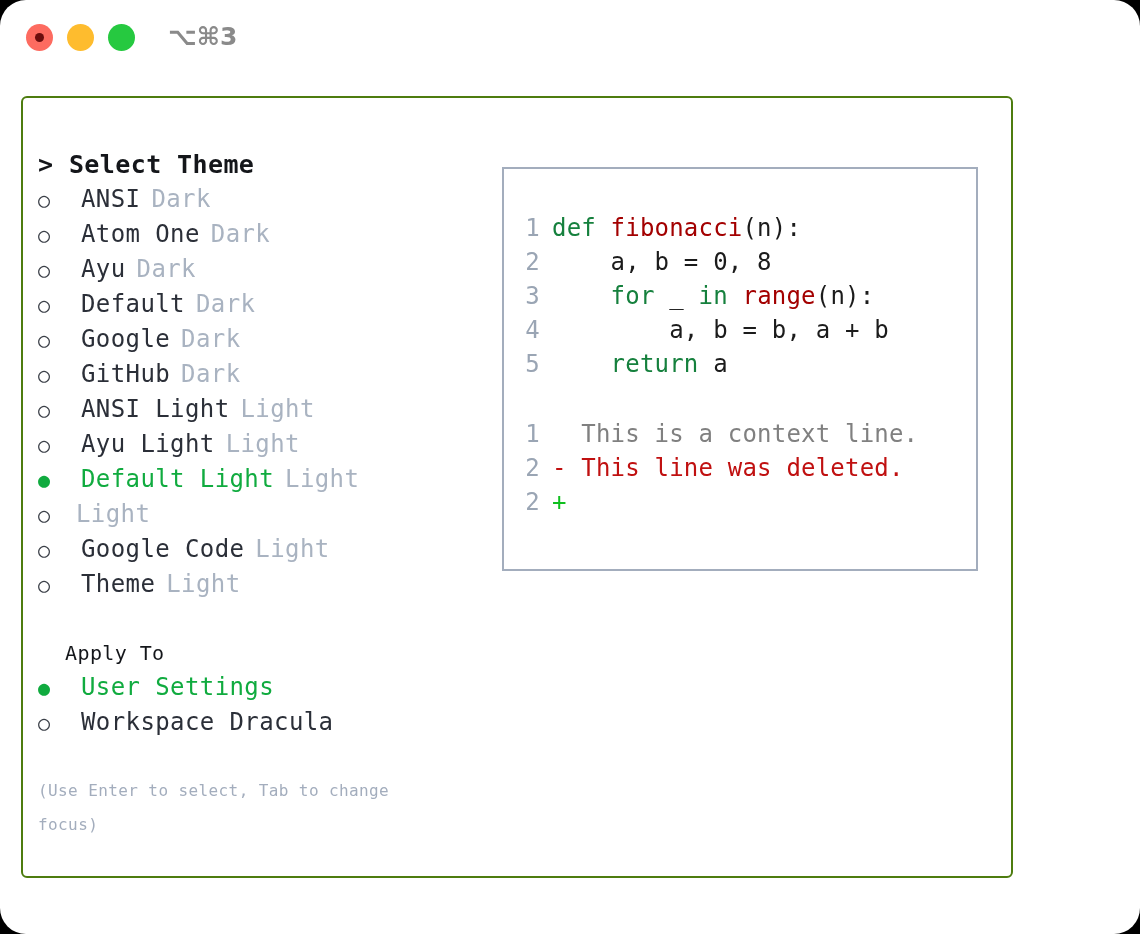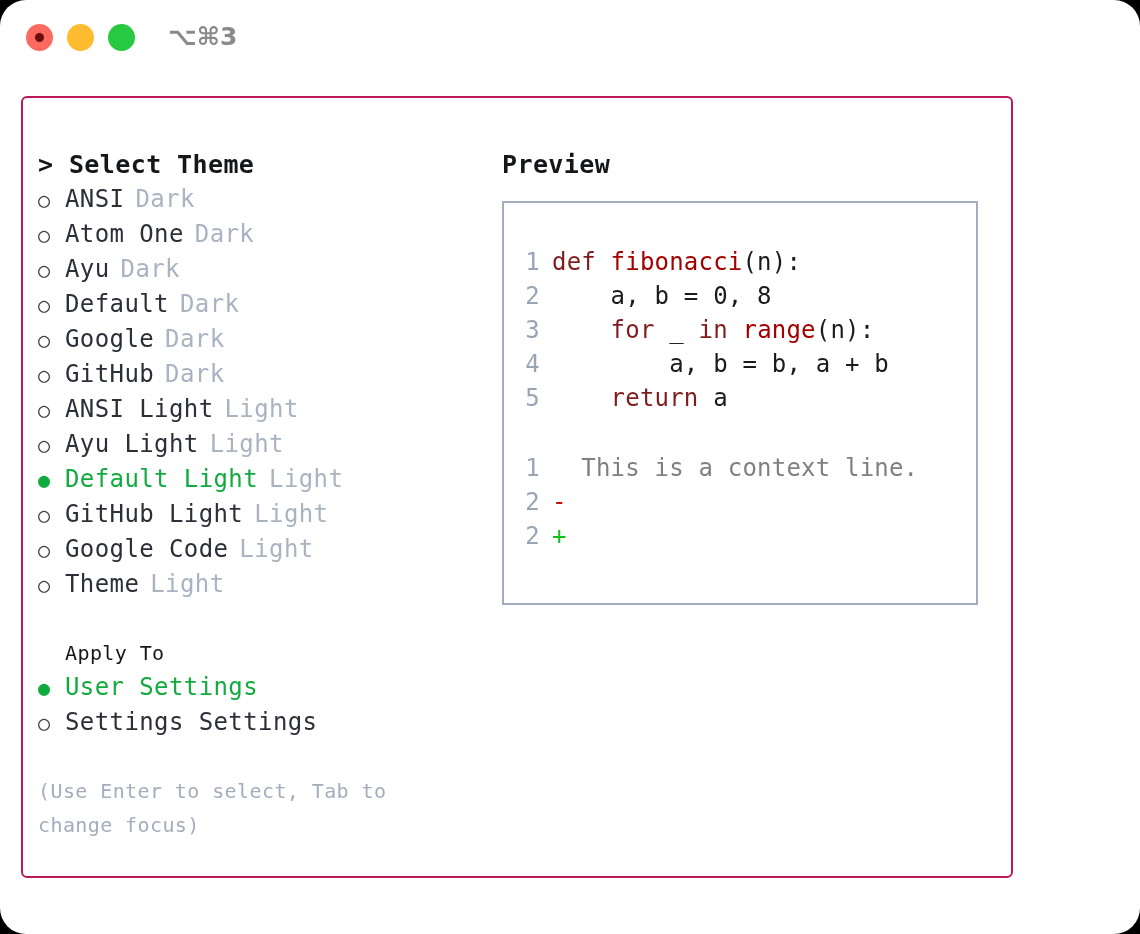--- a/index.html
+++ b/index.html
@@ -71,21 +71,21 @@
     white-space: pre;
   }
 
   
   .panel {
     position: absolute;
     left: 21px;
     top: 96px;
     width: 992px;
     height: 782px;
-    border: 2px solid #be185d;
+    border: 2px solid #4d7c0f;
     border-radius: 6px;
     background: #ffffff;
     box-sizing: border-box;
   }
 
   .columns {
     position: absolute;
     left: 0; top: 0;
     width: 100%;
     height: 100%;
@@ -117,41 +117,41 @@
     letter-spacing: 0.4px;
   }
   .opt-marker {
     width: 27px;
     flex: 0 0 27px;
     font-size: 20px;
     color: #3a3f47;
     line-height: 34px;
   }
   .opt-marker.selected { color: #10ab3f; }
-  .opt-label { color: #2b2f38; }
+  .opt-label { color: #2b2f38; margin-left: 16px; }
   .opt-row.selected .opt-label { color: #10ab3f; }
   .opt-cat {
     color: #a9b3c1;
     padding-left: 11px;
   }
 
   .spacer-row { height: 34px; }
 
   .section-header {
     font-size: 20px;
     color: #14161a;
     line-height: 34px;
     padding-left: 27px;
     white-space: pre;
     letter-spacing: 0.4px;
   }
 
   .hint {
     margin-top: 34px;
-    font-size: 20px;
+    font-size: 16px;
     color: #a3adbd;
     line-height: 34px;
     width: 400px;
     letter-spacing: 0.4px;
   }
 
   
   .right-col {
     position: absolute;
     left: 479px;
@@ -188,21 +188,21 @@
     letter-spacing: 0.2px;
   }
   .ln {
     width: 26px;
     flex: 0 0 26px;
     text-align: right;
     color: #9aa5b4;
     padding-right: 12px;
   }
   .code-text { color: #1b1b1b; }
-  .kw  { color: #7f1d1d; }
+  .kw  { color: #15803d; }
   .fn  { color: #a30000; }
 
   .diff-area {
     position: absolute;
     left: 10px;
     top: 248px;
     right: 6px;
   }
   .diff-ctx { color: #808080; }
   .diff-del { color: #c01010; }
@@ -232,49 +232,48 @@
         <div>
             <div class="opt-row"><span class="opt-marker">○</span><span class="opt-label">ANSI</span><span class="opt-cat">Dark</span></div>
             <div class="opt-row"><span class="opt-marker">○</span><span class="opt-label">Atom One</span><span class="opt-cat">Dark</span></div>
             <div class="opt-row"><span class="opt-marker">○</span><span class="opt-label">Ayu</span><span class="opt-cat">Dark</span></div>
             <div class="opt-row"><span class="opt-marker">○</span><span class="opt-label">Default</span><span class="opt-cat">Dark</span></div>
             <div class="opt-row"><span class="opt-marker">○</span><span class="opt-label">Google</span><span class="opt-cat">Dark</span></div>
             <div class="opt-row"><span class="opt-marker">○</span><span class="opt-label">GitHub</span><span class="opt-cat">Dark</span></div>
             <div class="opt-row"><span class="opt-marker">○</span><span class="opt-label">ANSI Light</span><span class="opt-cat">Light</span></div>
             <div class="opt-row"><span class="opt-marker">○</span><span class="opt-label">Ayu Light</span><span class="opt-cat">Light</span></div>
             <div class="opt-row selected"><span class="opt-marker selected">●</span><span class="opt-label">Default Light</span><span class="opt-cat">Light</span></div>
-            <div class="opt-row"><span class="opt-marker">○</span><span class="opt-label">GitHub Light</span><span class="opt-cat">Light</span></div>
+            <div class="opt-row"><span class="opt-marker">○</span><span class="opt-cat">Light</span></div>
             <div class="opt-row"><span class="opt-marker">○</span><span class="opt-label">Google Code</span><span class="opt-cat">Light</span></div>
             <div class="opt-row"><span class="opt-marker">○</span><span class="opt-label">Theme</span><span class="opt-cat">Light</span></div>
           </div>
 
         <div class="spacer-row"></div>
 
         <div class="section-header">Apply To</div>
         <div>
             <div class="opt-row selected"><span class="opt-marker selected">●</span><span class="opt-label">User Settings</span></div>
-            <div class="opt-row"><span class="opt-marker">○</span><span class="opt-label">Settings Settings</span></div>
+            <div class="opt-row"><span class="opt-marker">○</span><span class="opt-label">Workspace Dracula</span></div>
           </div>
 
         <div class="hint">(Use Enter to select, Tab to change focus)</div>
       </div>
 
       <div class="right-col">
-        <div class="preview-title">Preview</div>
         <div class="preview-box">
           <div class="code-area">
               <div class="code-line"><span class="ln">1</span><span class="code-text"><span class="kw">def </span><span class="fn">fibonacci</span><span class="">(n):</span></span></div>
               <div class="code-line"><span class="ln">2</span><span class="code-text"><span class="">    a, b = 0, 8</span></span></div>
               <div class="code-line"><span class="ln">3</span><span class="code-text"><span class="">    </span><span class="kw">for</span><span class=""> _ </span><span class="kw">in</span><span class=""> </span><span class="fn">range</span><span class="">(n):</span></span></div>
               <div class="code-line"><span class="ln">4</span><span class="code-text"><span class="">        a, b = b, a + b</span></span></div>
               <div class="code-line"><span class="ln">5</span><span class="code-text"><span class="">    </span><span class="kw">return</span><span class=""> a</span></span></div>
             </div>
           <div class="diff-area">
               <div class="code-line"><span class="ln">1</span><span class="diff-ctx"> </span><span class="diff-ctx"> </span><span class="diff-ctx">This is a context line.</span></div>
-              <div class="code-line"><span class="ln">2</span><span class="diff-del">-</span><span class="diff-del"> </span></div>
+              <div class="code-line"><span class="ln">2</span><span class="diff-del">-</span><span class="diff-del"> </span><span class="diff-del">This line was deleted.</span></div>
               <div class="code-line"><span class="ln">2</span><span class="diff-add">+</span><span class="diff-add"> </span></div>
             </div>
         </div>
       </div>
 
     </div>
   </div>
 </div>
 
 </body></html>

